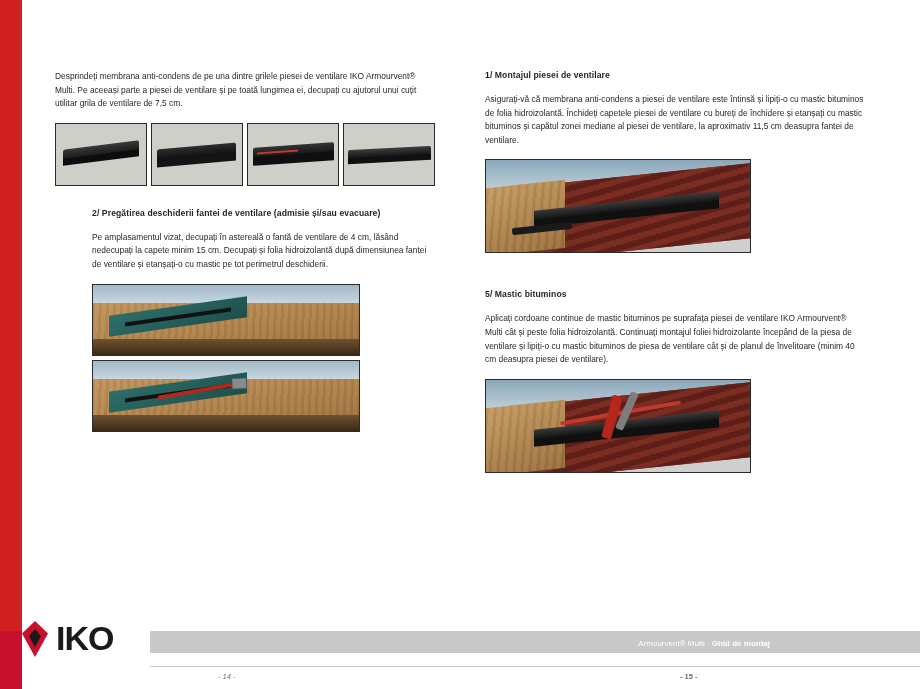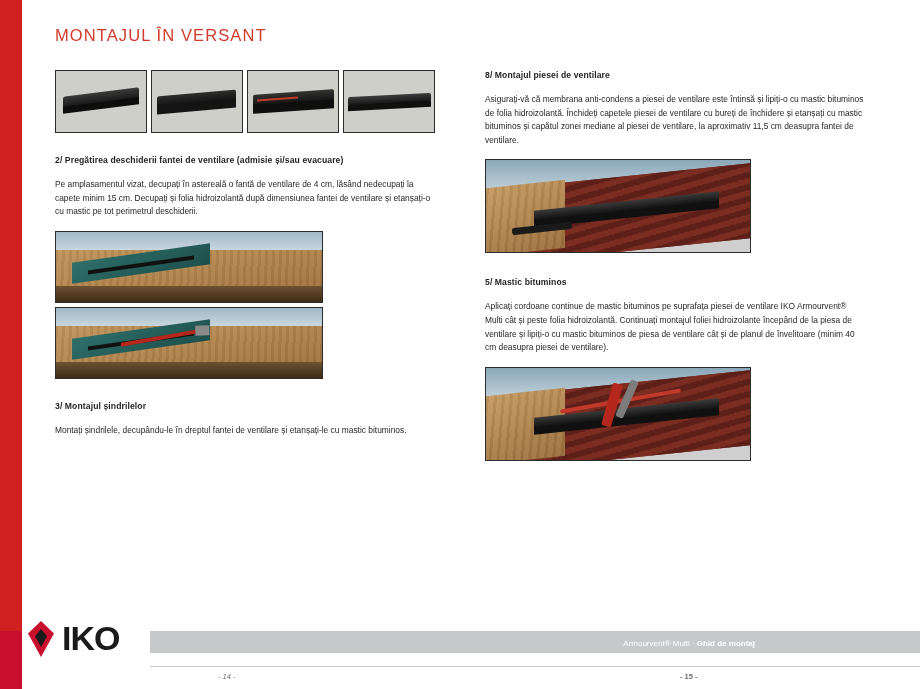--- a/index.html
+++ b/index.html
@@ -169,21 +169,21 @@
 
   
   .footer-bar {
     position: absolute;
     left: 150px; bottom: 36px;
     width: 770px; height: 22px;
     background: #c7c8ca;
   }
   .footer-text {
     position: absolute;
-    right: 165px; bottom: 41px;
+    right: 150px; bottom: 41px;
     font-size: 8px;
     color: #ffffff;
   }
   .footer-text b { color:#ffffff; }
   .footer-line {
     position: absolute;
     left: 150px; bottom: 22px;
     width: 770px; height: 1px;
     background: #c7c8ca;
   }
@@ -192,21 +192,21 @@
     bottom: 8px;
     font-size: 7.5px;
     color: #6d6e71;
   }
   .pg-left { left: 218px; font-style: italic; }
   .pg-right { left: 680px; font-weight: bold; }
 
   
   .logo {
     position: absolute;
-    left: 22px; bottom: 28px;
+    left: 16px; bottom: 28px;
     width: 122px; height: 44px;
   }
   .logo-text {
     position:absolute; left: 40px; top: 2px;
     font-family: "Liberation Sans", sans-serif;
     font-weight: bold;
     font-size: 34px;
     color: #1a1a1a;
     letter-spacing: -1px;
   }
@@ -225,25 +225,25 @@
   }
 </style>
 </head>
 <body>
 
 <div class="page">
 
   <div class="spine"></div>
   <div class="spine-bottom"></div>
 
-  <div class="title">MONTAJUL ÎN VERSANT</div>
 
   <div class="col-left">
 
     <div class="block">
+      <p class="body">Desprindeți membrana anti-condens de pe una dintre grilele piesei de ventilare IKO Armourvent® Multi. Pe aceeași parte a piesei de ventilare și pe toată lungimea ei, decupați cu ajutorul unui cuțit utilitar grila de ventilare de 7,5 cm.</p>
       <div class="fig-row">
         <div class="fig vent-thumb t1">
           <div class="strip"></div>
             <div class="strip2"></div>
         </div>
         <div class="fig vent-thumb t2">
           <div class="strip"></div>
             <div class="strip2"></div>
         </div>
         <div class="fig vent-thumb t3">
@@ -251,63 +251,59 @@
             <div class="strip2"></div>
             <div class="redline"></div>
         </div>
         <div class="fig vent-thumb t4">
           <div class="strip"></div>
             <div class="strip2"></div>
         </div>
       </div>
     </div>
 
-    <div class="block" style="margin-top:22px;">
+    <div class="block" style="margin-top:22px;margin-left:37px;">
       <h3 class="step">2/ Pregătirea deschiderii fantei de ventilare (admisie și/sau evacuare)</h3>
       <p class="body">Pe amplasamentul vizat, decupați în astereală o fantă de ventilare de 4 cm, lăsând nedecupați la capete minim 15 cm. Decupați și folia hidroizolantă după dimensiunea fantei de ventilare și etanșați-o cu mastic pe tot perimetrul deschiderii.</p>
       <div class="fig deck" style="width:268px;height:72px;">
         <div class="deck-osb"></div>
         <div class="deck-sky"></div>
         <div class="deck-teal"></div>
         <div class="deck-slot"></div>
         <div class="deck-dark"></div>
       </div>
       <div class="fig deck" style="width:268px;height:72px;margin-top:4px;">
         <div class="deck-osb"></div>
         <div class="deck-sky"></div>
         <div class="deck-teal"></div>
         <div class="deck-slot"></div>
         <div class="deck-tool"></div>
         <div class="deck-dark"></div>
       </div>
     </div>
 
-    <div class="block" style="margin-top:22px;">
-      <h3 class="step">3/ Montajul șindrilelor</h3>
-      <p class="body">Montați șindrilele, decupându-le în dreptul fantei de ventilare și etanșați-le cu mastic bituminos.</p>
-    </div>
 
   </div>
 
   <div class="col-right">
 
     <div class="block">
-      <h3 class="step">8/ Montajul piesei de ventilare</h3>
+      <h3 class="step">1/ Montajul piesei de ventilare</h3>
       <p class="body">Asigurați-vă că membrana anti-condens a piesei de ventilare este întinsă și lipiți-o cu mastic bituminos de folia hidroizolantă. Închideți capetele piesei de ventilare cu bureți de închidere și etanșați cu mastic bituminos și capătul zonei mediane al piesei de ventilare, la aproximativ 11,5 cm deasupra fantei de ventilare.</p>
       <div class="fig shingle-photo" style="width:266px;height:94px;margin-top:6px;">
         <div class="sh-sky"></div>
         <div class="sh-roof"></div>
         <div class="sh-osb"></div>
         <div class="sh-vent"></div>
         <div class="sh-vent2"></div>
         <div class="sh-knife"></div>
       </div>
     </div>
 
-    <div class="block" style="margin-top:24px;">
+    <div class="block" style="margin-top:36px;">
       <h3 class="step">5/ Mastic bituminos</h3>
       <p class="body">Aplicați cordoane continue de mastic bituminos pe suprafața piesei de ventilare IKO Armourvent® Multi cât și peste folia hidroizolantă. Continuați montajul foliei hidroizolante începând de la piesa de ventilare și lipiți-o cu mastic bituminos de piesa de ventilare cât și de planul de învelitoare (minim 40 cm deasupra piesei de ventilare).</p>
       <div class="fig shingle-photo" style="width:266px;height:94px;margin-top:6px;">
         <div class="sh-sky"></div>
         <div class="sh-roof"></div>
         <div class="sh-osb"></div>
         <div class="sh-vent"></div>
         <div class="sh-vent2"></div>
         <div class="sh-caulk"></div>
         <div class="sh-gun"></div>

